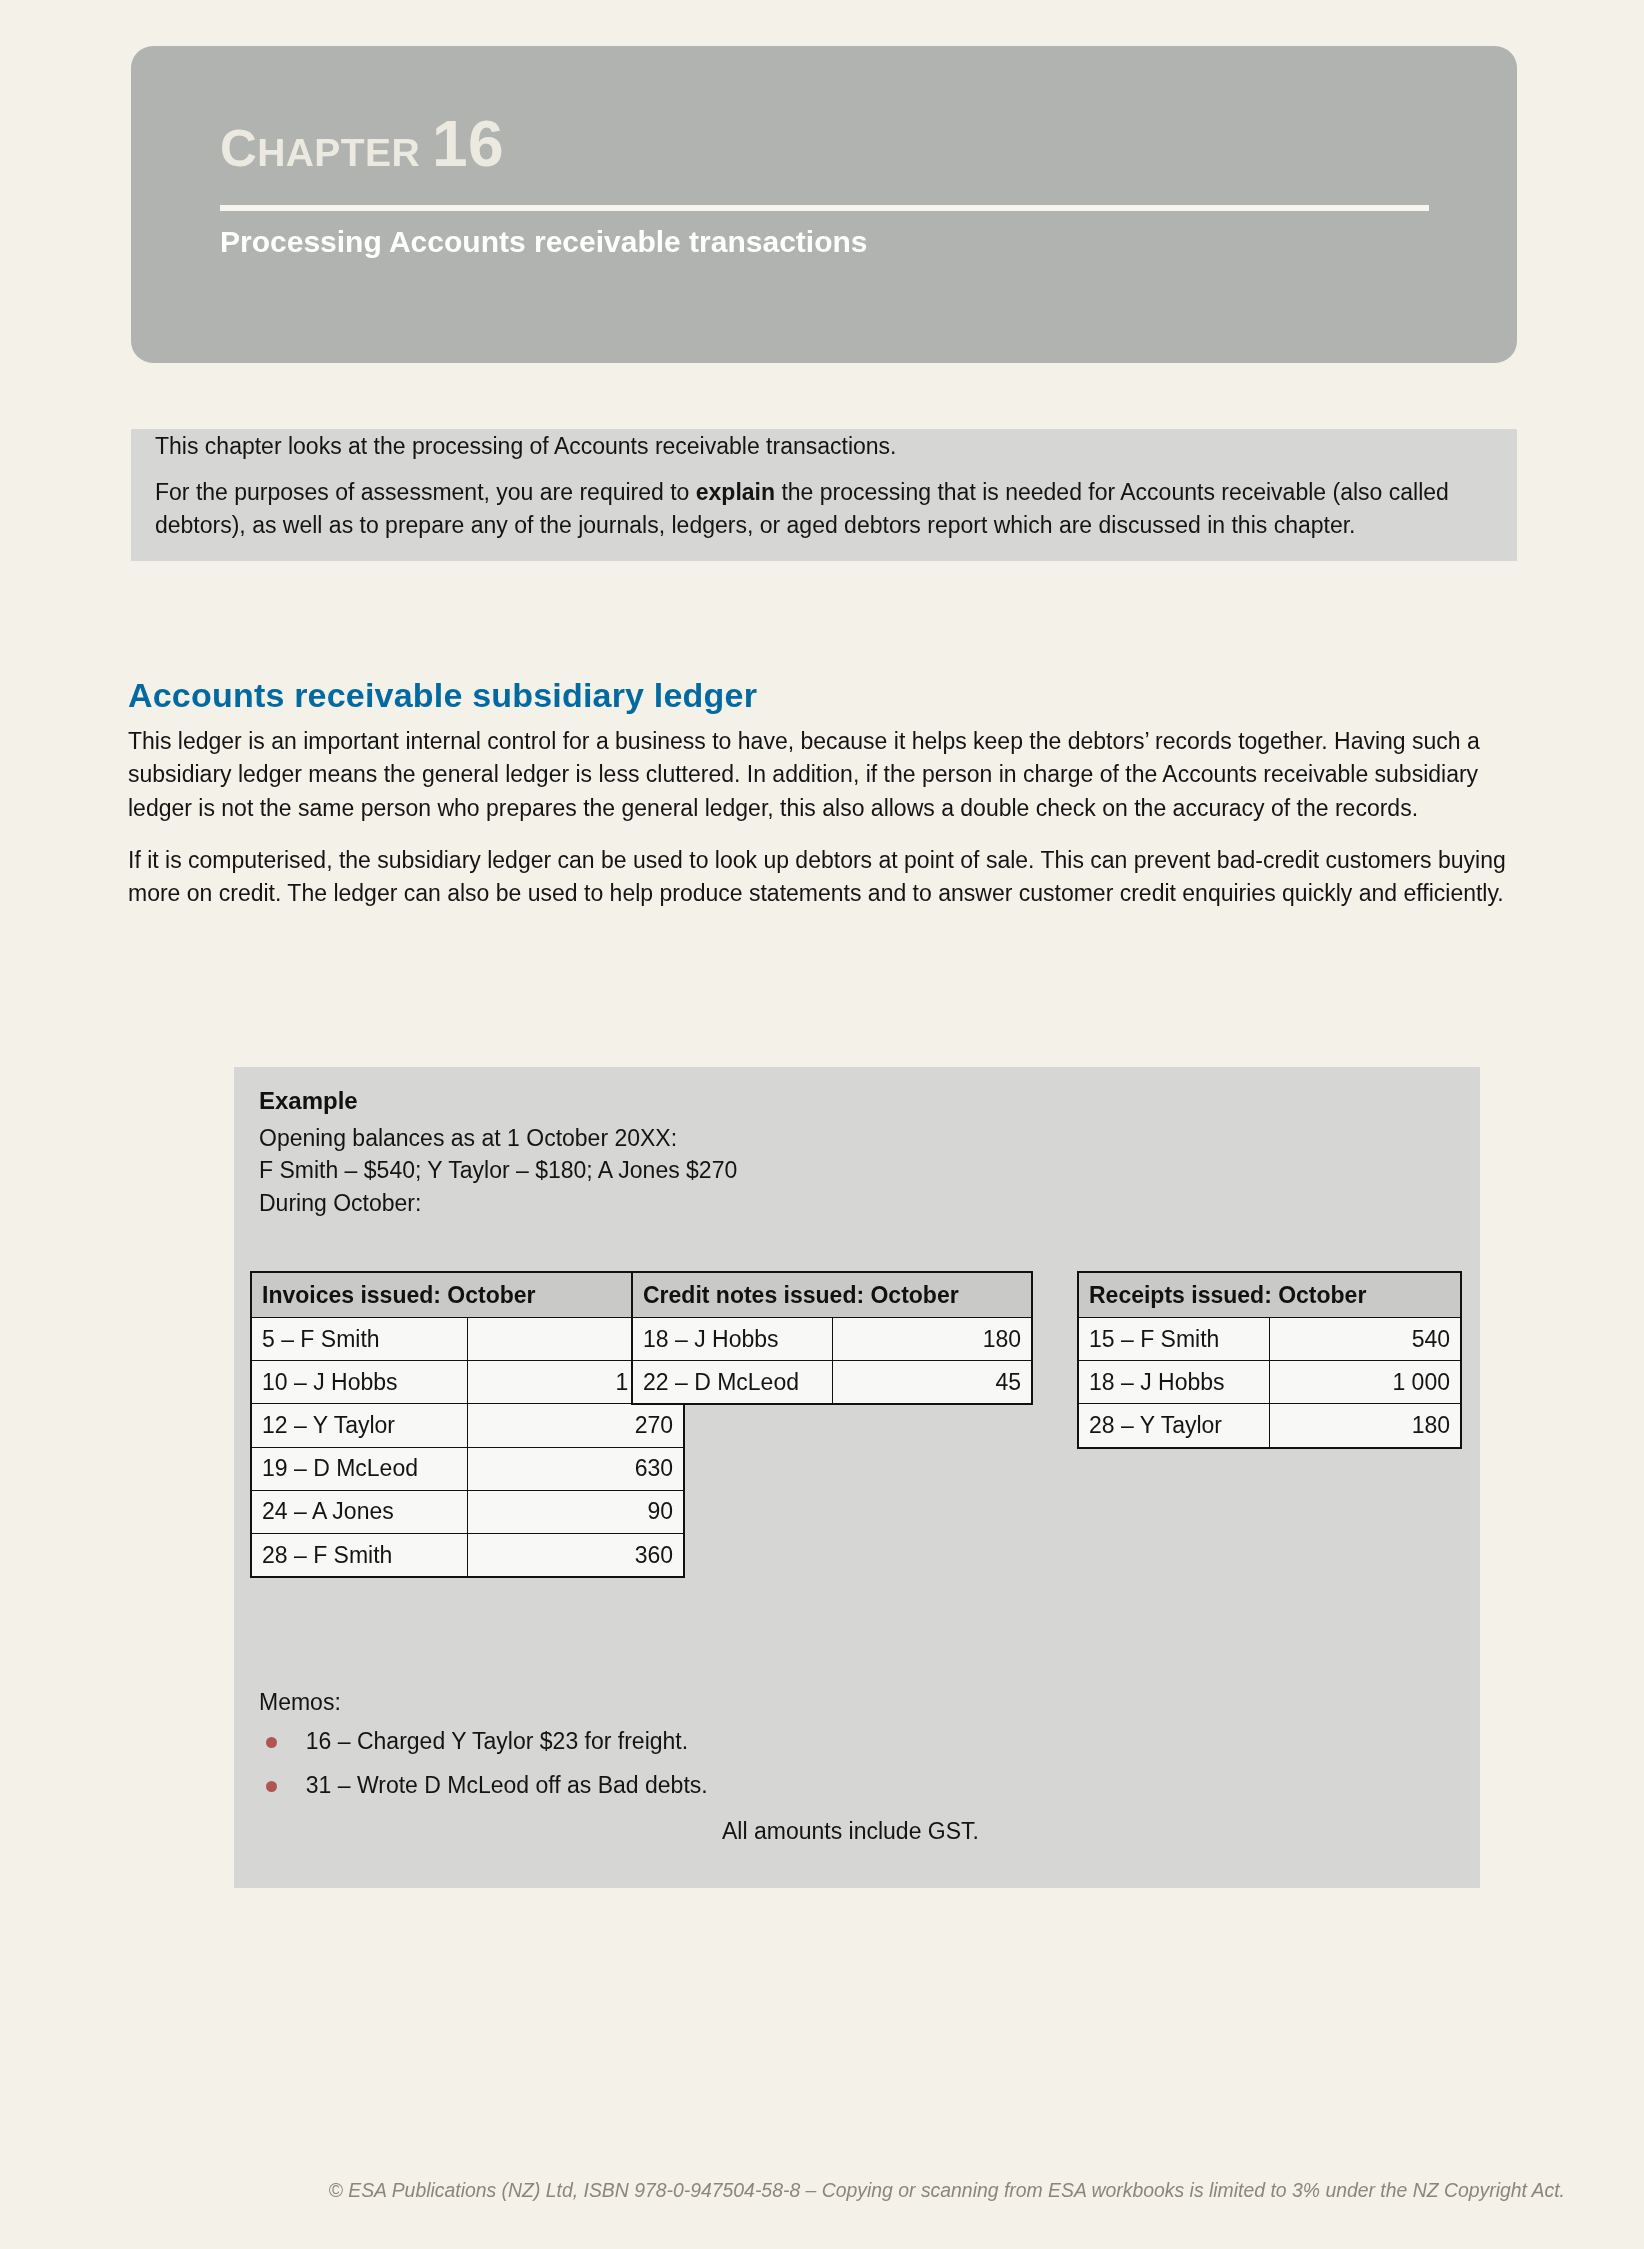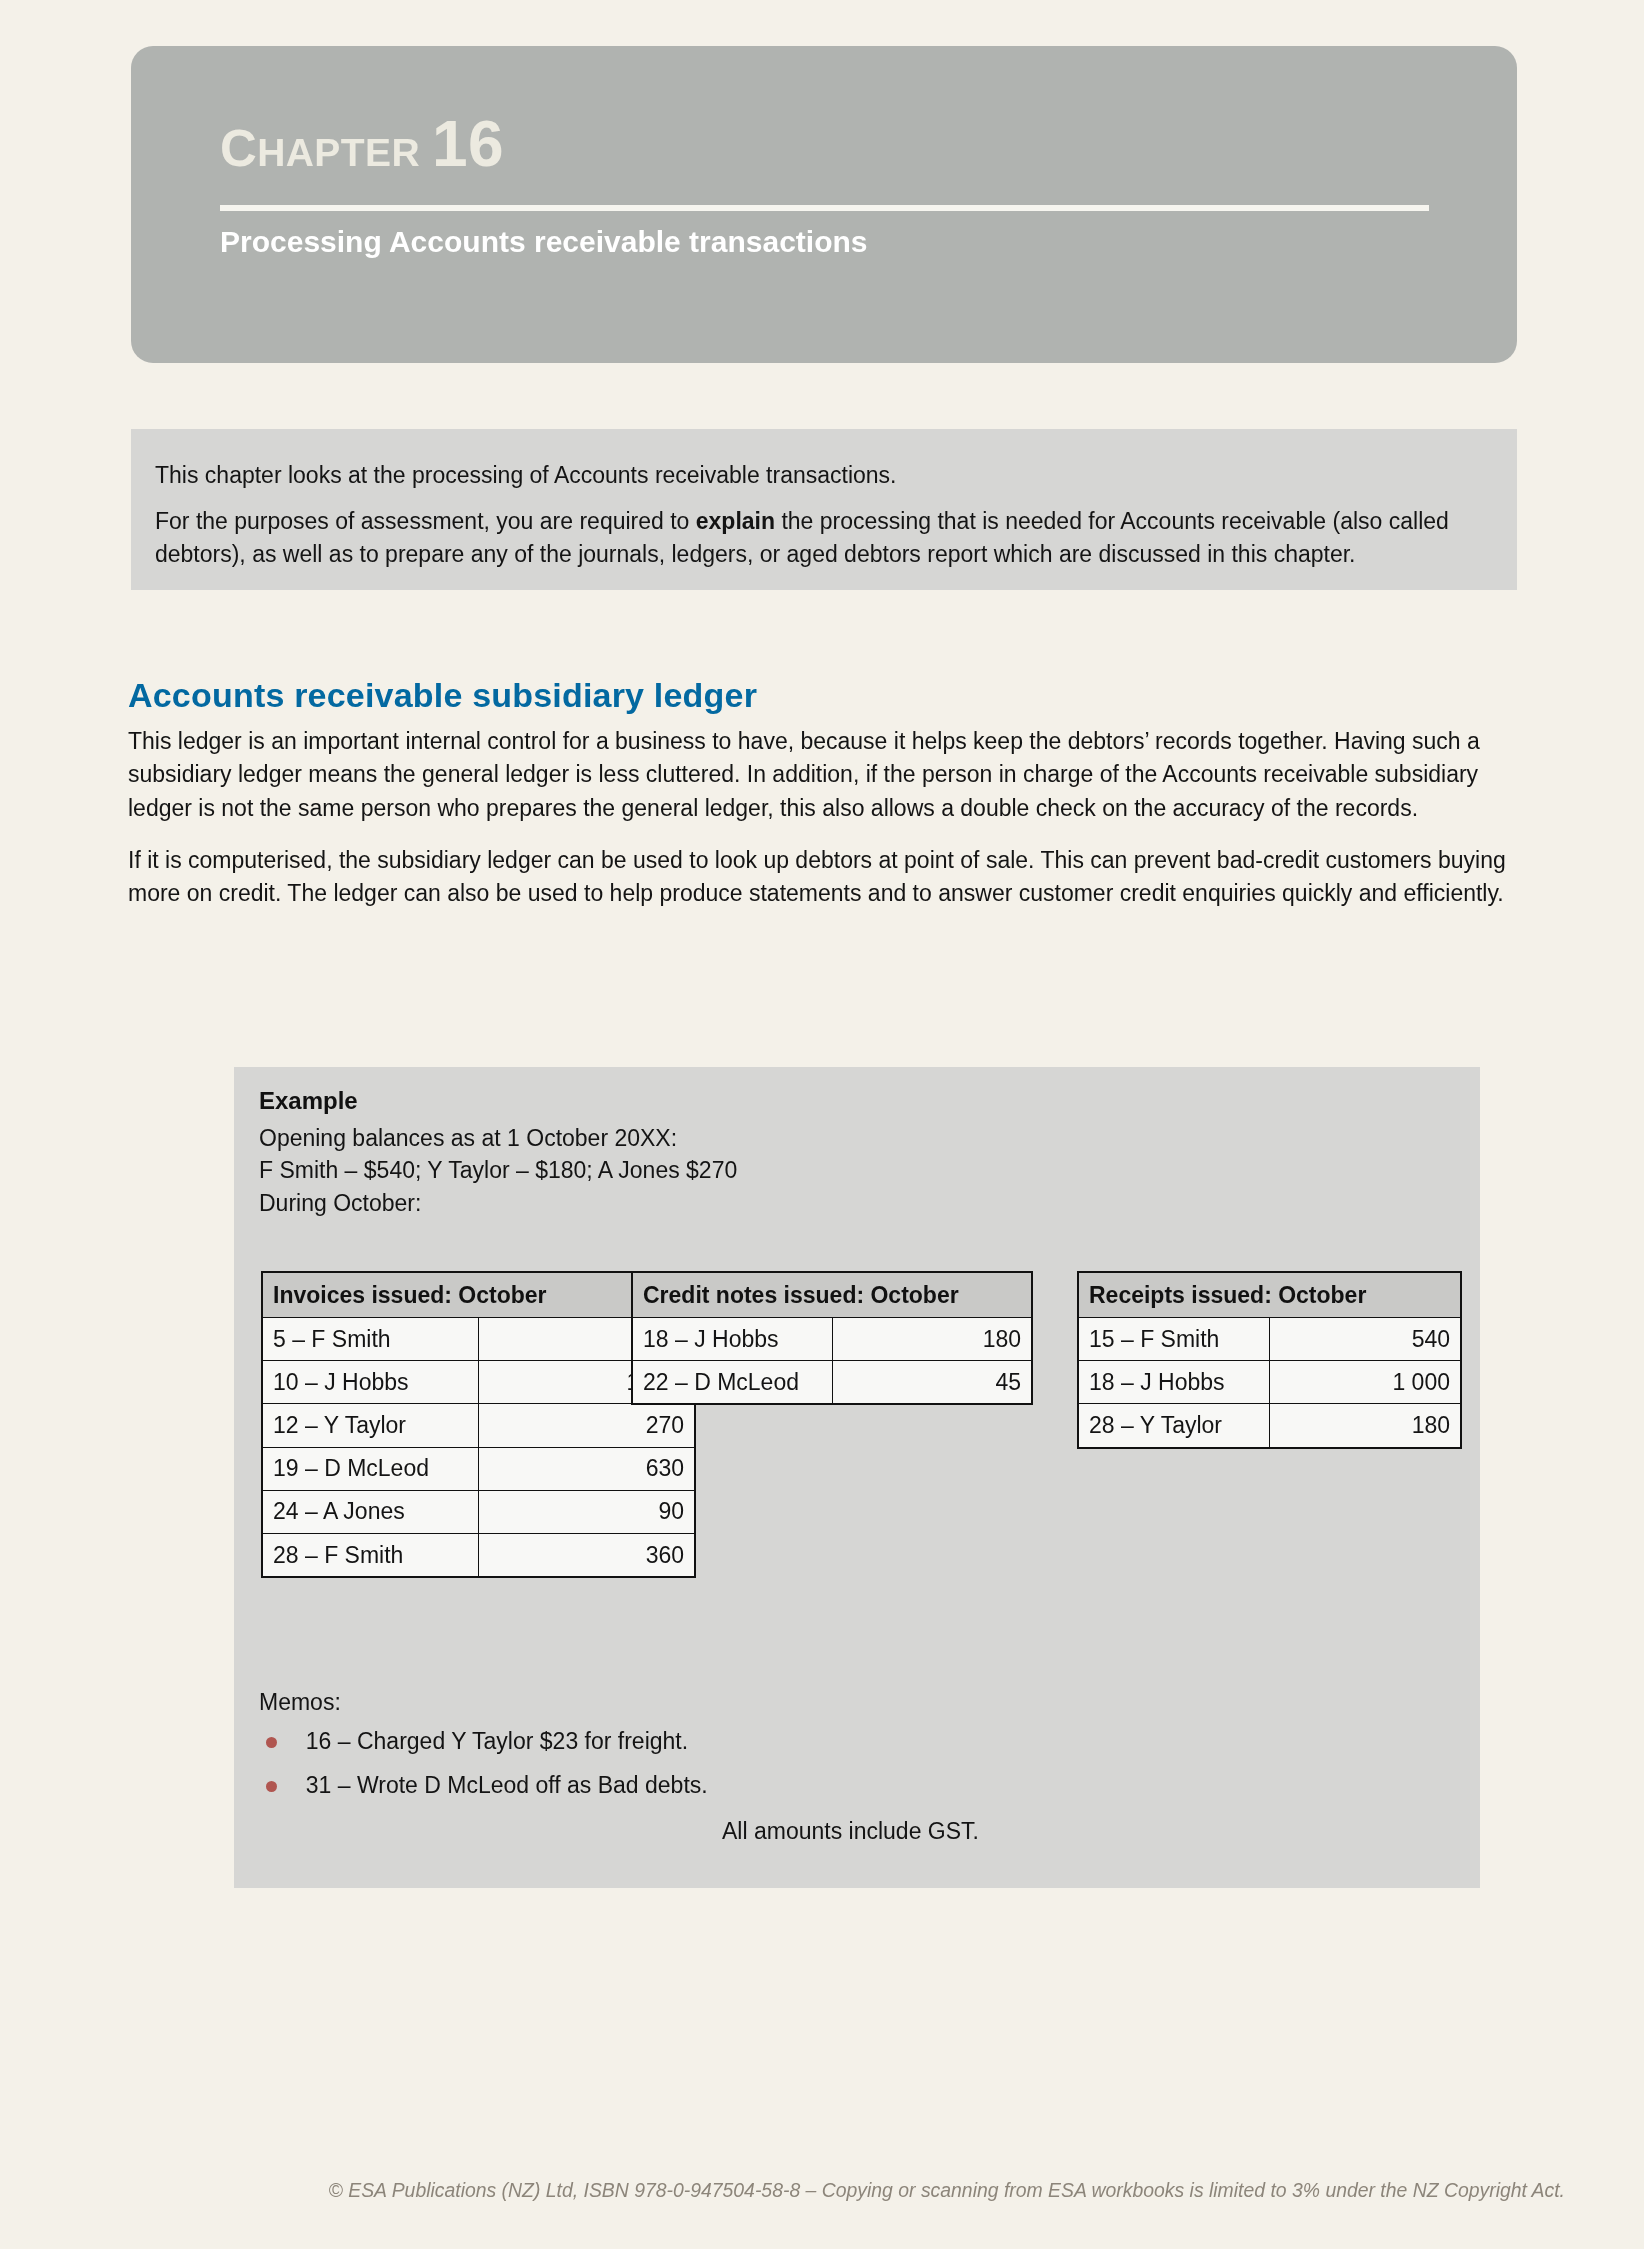--- a/index.html
+++ b/index.html
@@ -71,21 +71,21 @@
     font-weight: bold;
     white-space: nowrap;
   }
 
   
   .intro-panel {
     position: absolute;
     left: 131px;
     top: 429px;
     width: 1386px;
-    padding: 30px 24px 20px 24px;
+    padding: 1px 24px 20px 24px;
     background: #d6d6d4;
     box-sizing: border-box;
   }
   .intro-panel p {
     margin: 0 0 13.5px 0;
     font-size: 23px;
     line-height: 1.42;
     color: #141414;
   }
   .intro-panel p:last-child {
@@ -153,21 +153,21 @@
     height: 397px;
   }
   .mini-table {
     position: absolute;
     top: 0;
     border-collapse: collapse;
     border: 2.5px solid #111;
     background: #f8f8f6;
     table-layout: fixed;
   }
-  .mini-table.invoices { left: 27px; width: 435px; }
+  .mini-table.invoices { left: 16px; width: 435px; }
   .mini-table.credits  { left: 397px; width: 402px; }
   .mini-table.receipts { left: 843px; width: 385px; }
 
   .mini-table th {
     background: #c9c9c7;
     border: 1.7px solid #111;
     font-size: 23px;
     font-weight: bold;
     text-align: left;
     padding: 8.5px 10px;

